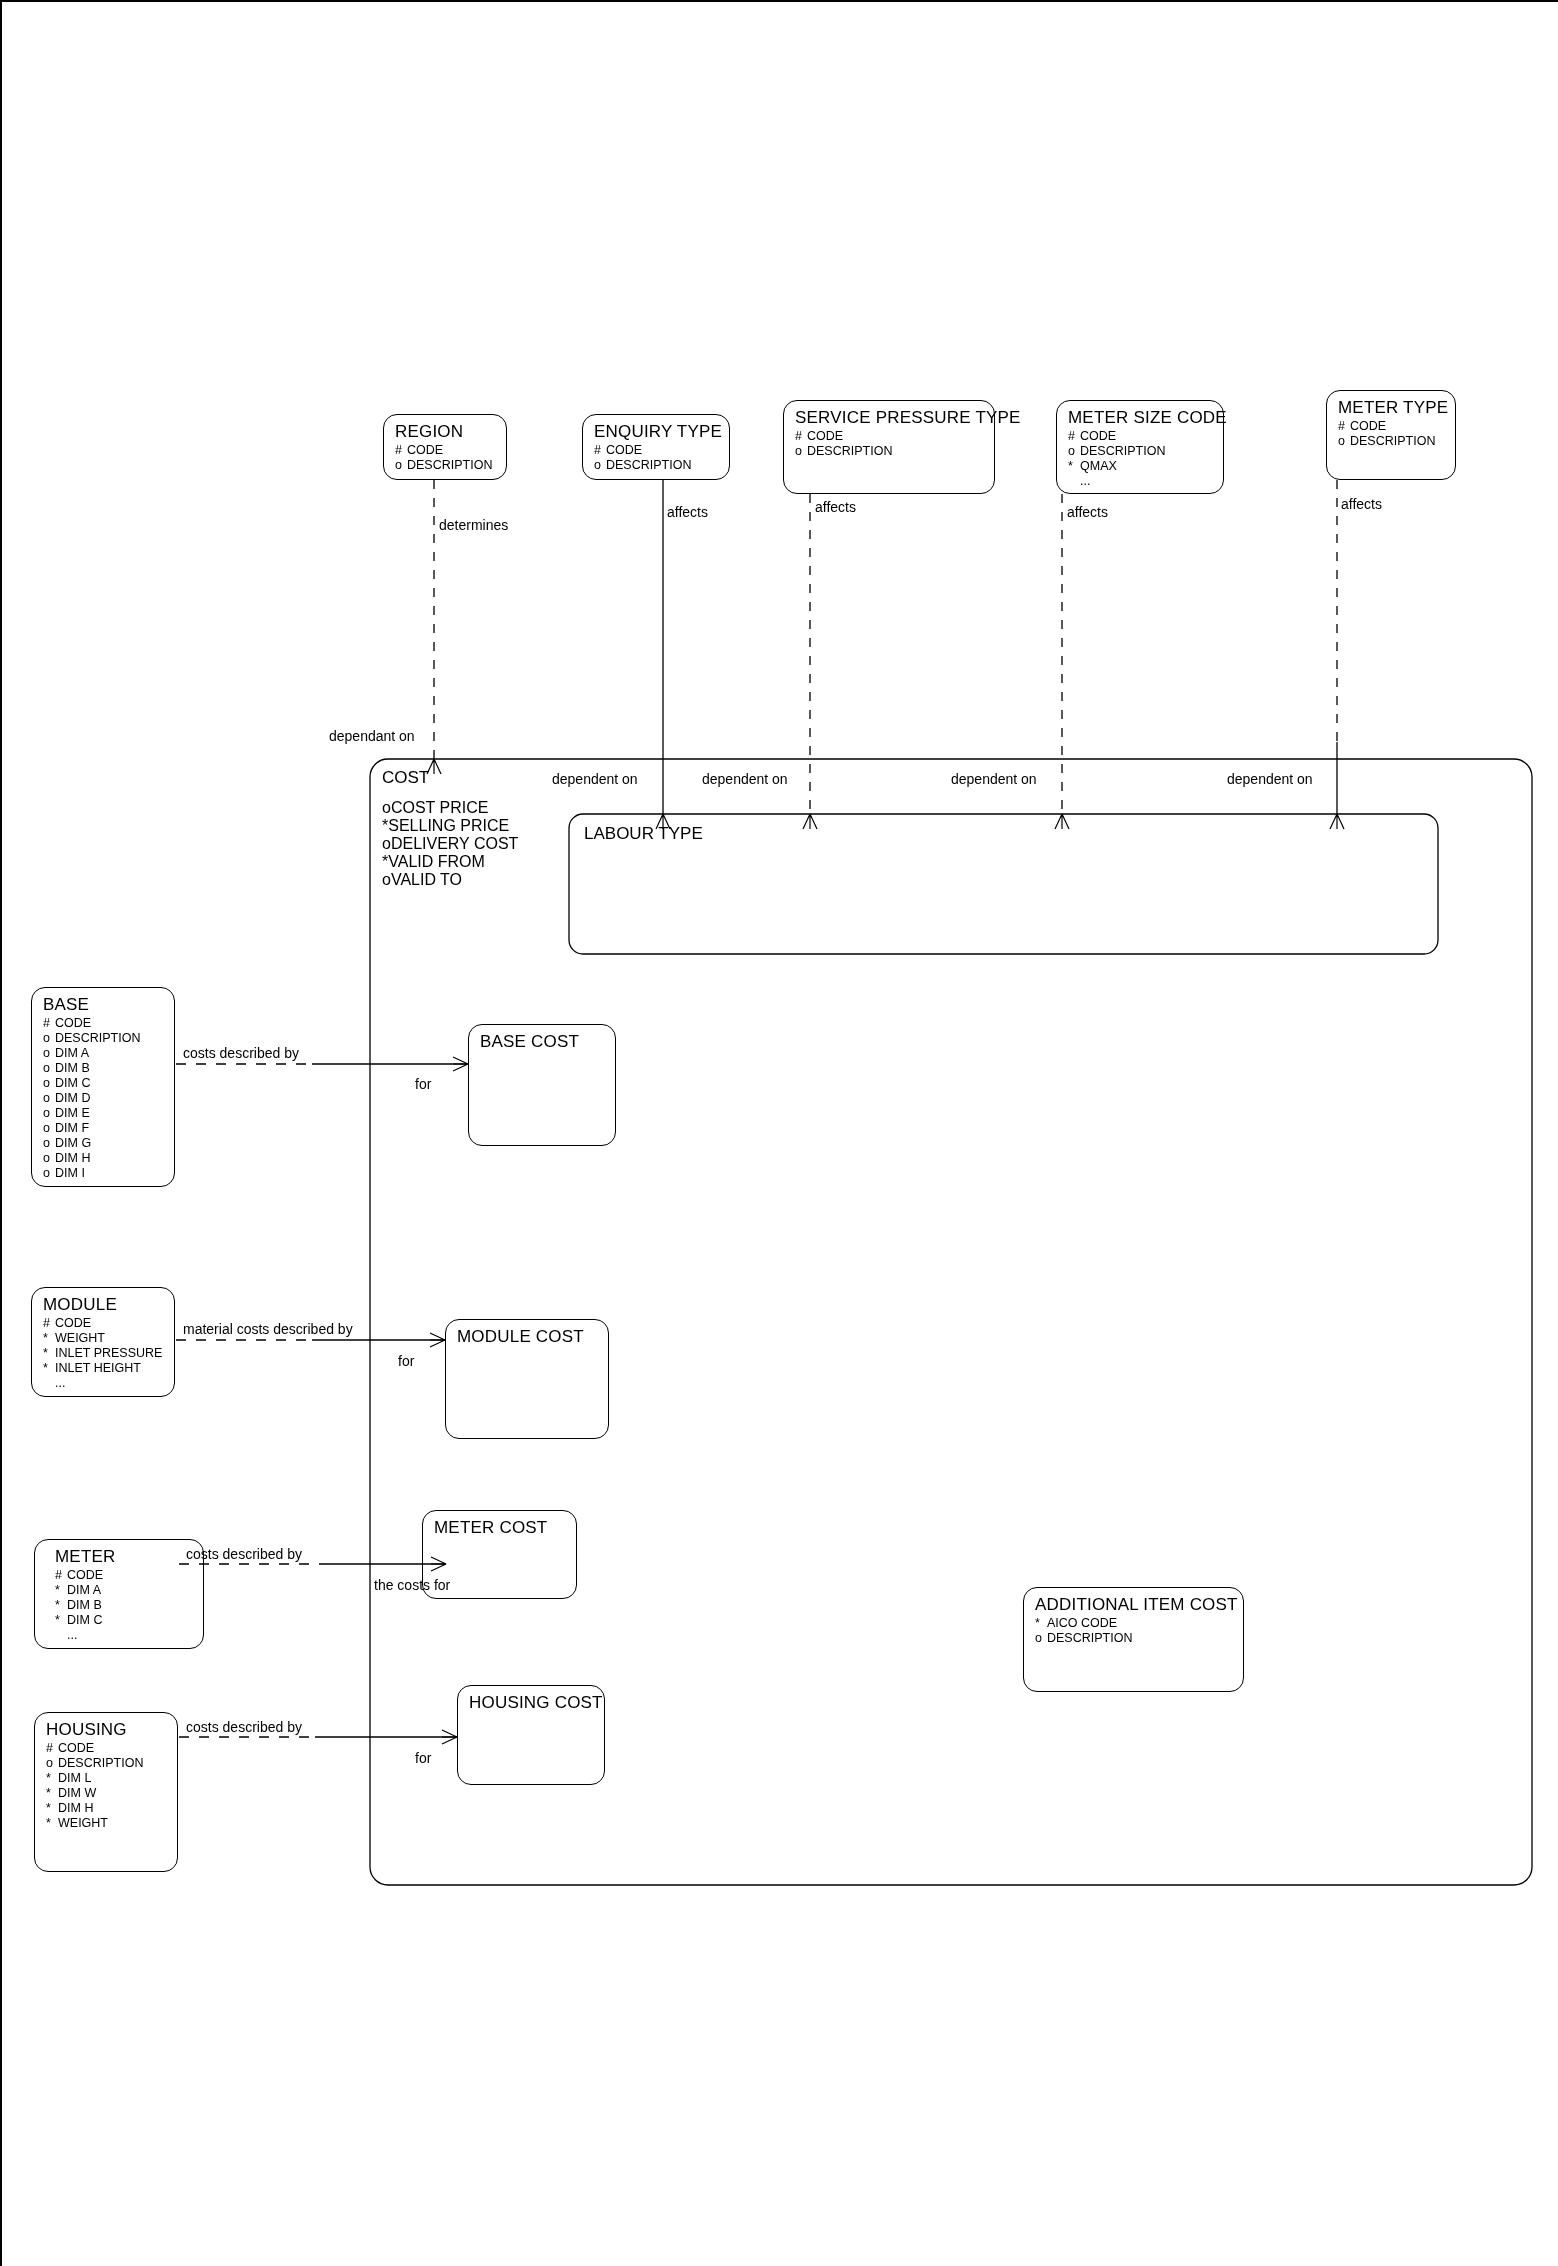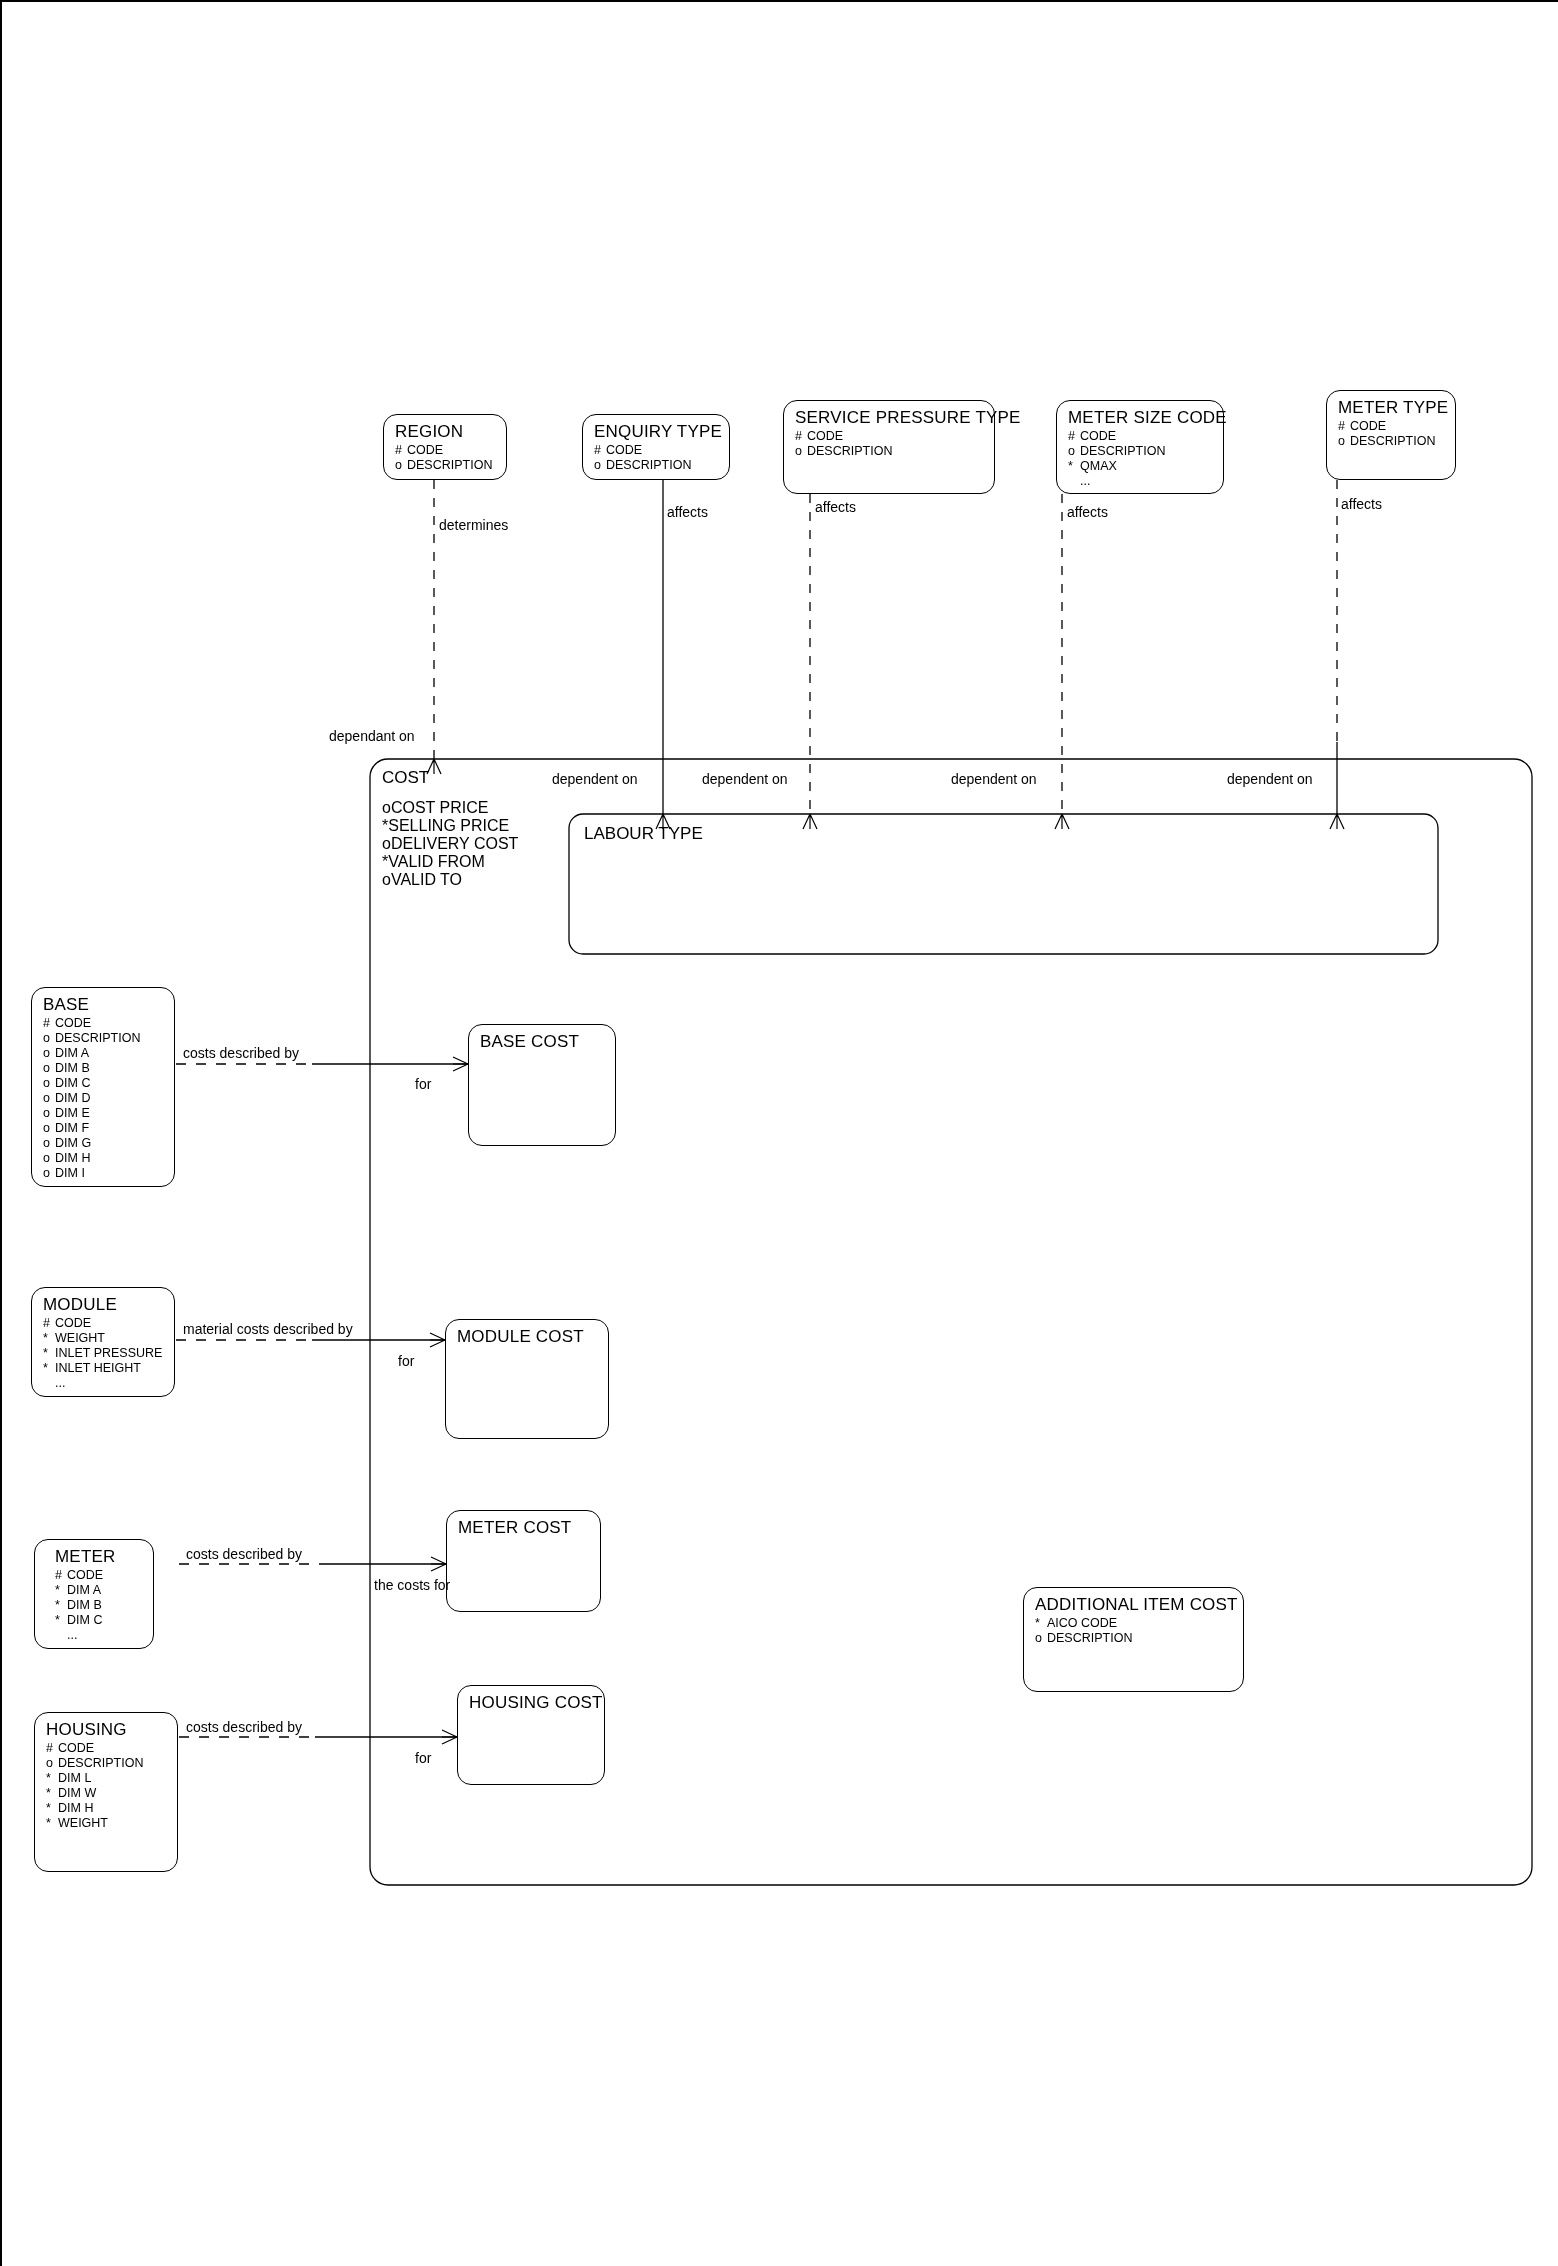--- a/index.html
+++ b/index.html
@@ -197,32 +197,32 @@
       <div class="attr"><span class="mk">*</span><span>INLET PRESSURE</span></div>
       <div class="attr"><span class="mk">*</span><span>INLET HEIGHT</span></div>
       <div class="attr"><span class="mk"></span><span>...</span></div>
     </div>
   </div>
 
   <div class="ent" style="left:443px; top:1317px; width:164px; height:120px;">
     <div class="ttl">MODULE COST</div>
   </div>
 
-  <div class="ent" style="left:32px; top:1537px; width:120px; height:110px;padding-left:20px;">
+  <div class="ent" style="left:32px; top:1537px; width:170px; height:110px;padding-left:20px;">
     <div class="ttl">METER</div>
     <div class="attrs">
       <div class="attr"><span class="mk">#</span><span>CODE</span></div>
       <div class="attr"><span class="mk">*</span><span>DIM A</span></div>
       <div class="attr"><span class="mk">*</span><span>DIM B</span></div>
       <div class="attr"><span class="mk">*</span><span>DIM C</span></div>
       <div class="attr"><span class="mk"></span><span>...</span></div>
     </div>
   </div>
 
-  <div class="ent" style="left:444px; top:1508px; width:155px; height:102px;">
+  <div class="ent" style="left:420px; top:1508px; width:155px; height:89px;">
     <div class="ttl">METER COST</div>
   </div>
 
   <div class="ent" style="left:32px; top:1710px; width:144px; height:160px;">
     <div class="ttl">HOUSING</div>
     <div class="attrs">
       <div class="attr"><span class="mk">#</span><span>CODE</span></div>
       <div class="attr"><span class="mk">o</span><span>DESCRIPTION</span></div>
       <div class="attr"><span class="mk">*</span><span>DIM L</span></div>
       <div class="attr"><span class="mk">*</span><span>DIM W</span></div>

